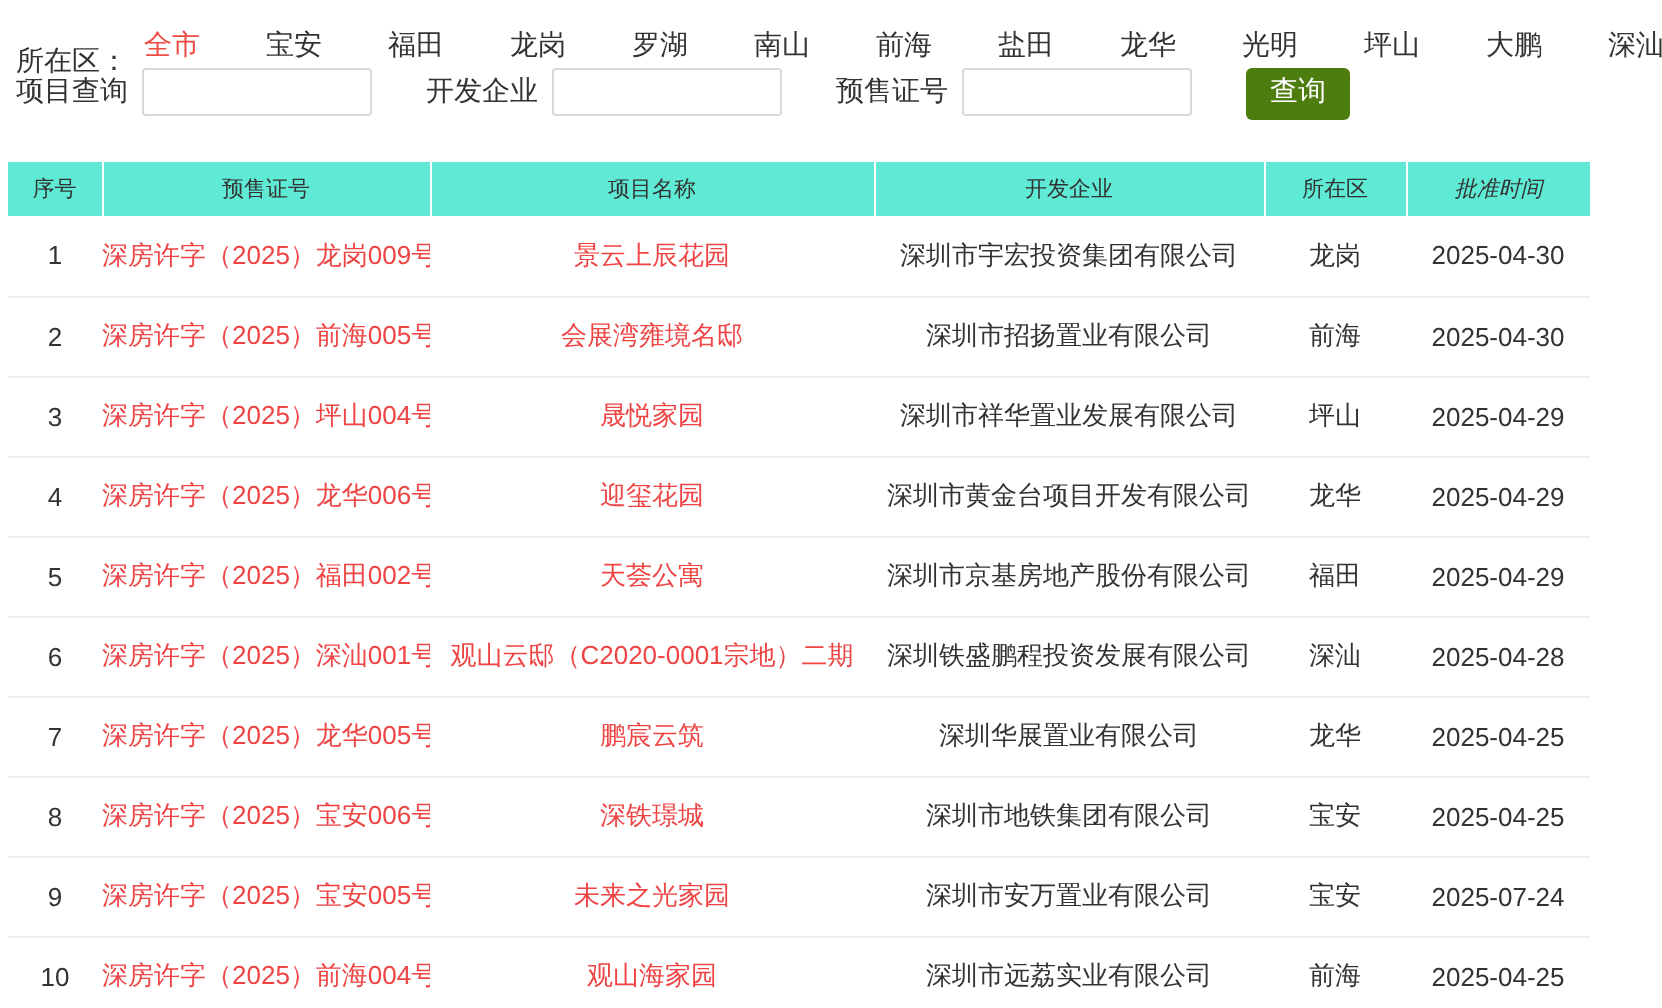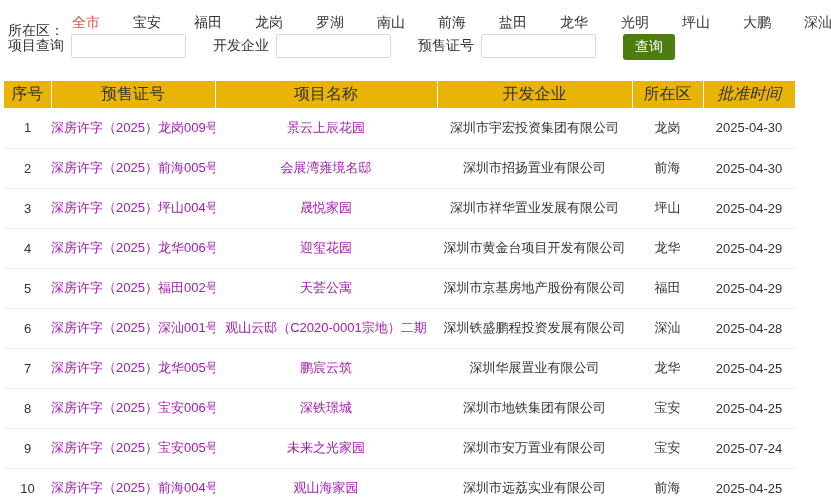--- a/index.html
+++ b/index.html
@@ -61,40 +61,40 @@
     width: 791px;
     font-size: 13px;
   }
   .permit-table col.c1 { width: 47px; }
   .permit-table col.c2 { width: 164px; }
   .permit-table col.c3 { width: 222px; }
   .permit-table col.c4 { width: 195px; }
   .permit-table col.c5 { width: 71px; }
   .permit-table col.c6 { width: 92px; }
   .permit-table thead th {
-    background: #eab308;
+    background: #5eead4;
     font-weight: normal;
     color: #333;
     height: 27px;
     text-align: center;
     border-right: 1px solid #ffffff;
-    font-size: 16px;
+    font-size: 11px;
     white-space: nowrap;
   }
   .permit-table thead th:last-child { border-right: none; font-style: italic; }
   .permit-table tbody td {
     height: 40px;
     text-align: center;
     color: #333;
     border-bottom: 1px solid #ededed;
     white-space: nowrap;
     overflow: hidden;
   }
   .permit-table tbody tr:last-child td { border-bottom: none; }
-  .link { color: #a21caf; text-decoration: none; cursor: pointer; }
+  .link { color: #ef4444; text-decoration: none; cursor: pointer; }
 </style>
 </head>
 <body>
 
 <div class="filter-bar">
   <span class="filter-label">所在区：</span>
   <div class="district-items">
       <span class="district active">全市</span>
       <span class="district">宝安</span>
       <span class="district">福田</span>

